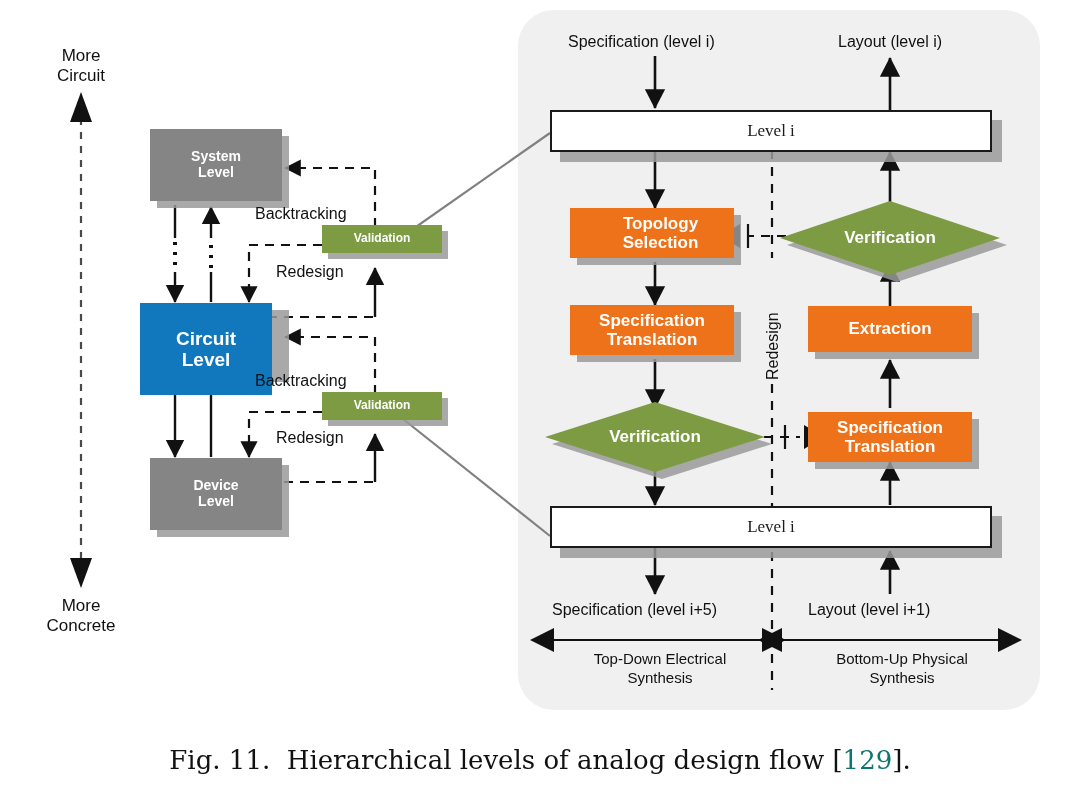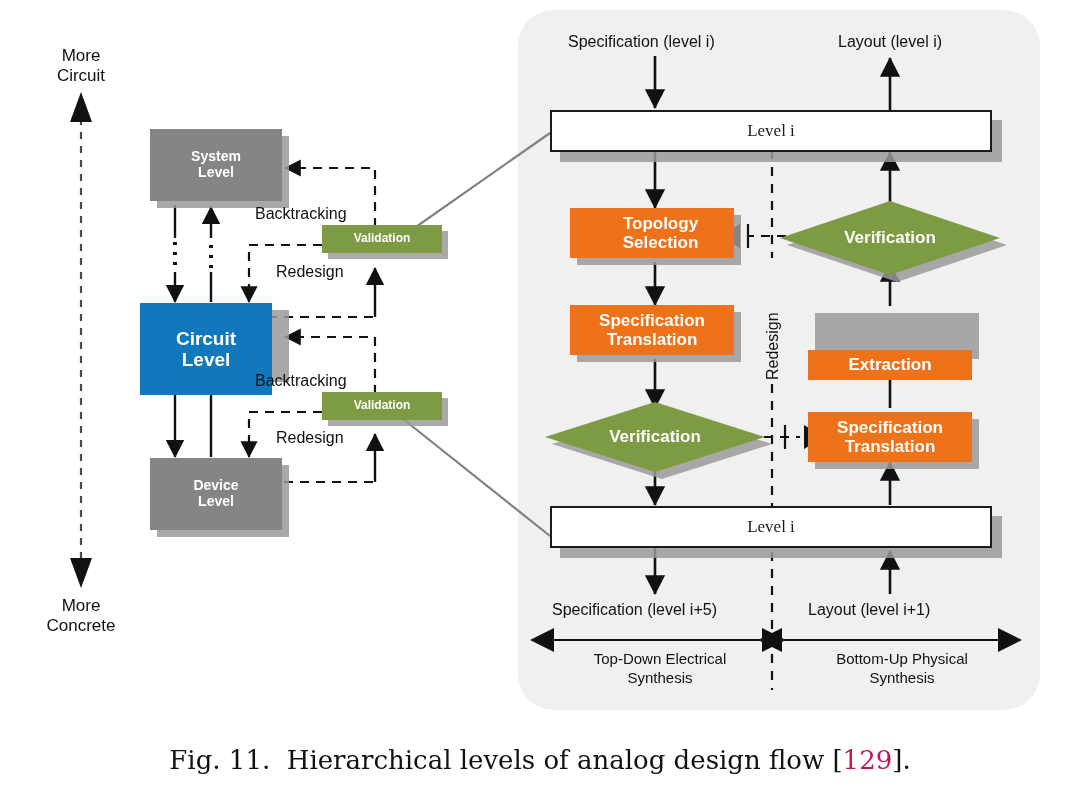--- a/index.html
+++ b/index.html
@@ -30,21 +30,21 @@
               line-height:1.25;}
 
   .rotlabel{position:absolute;font-size:16px;color:#111;
             transform:rotate(-90deg);transform-origin:left top;white-space:nowrap;}
 
   .panel{position:absolute;background:#f0f0f0;border-radius:36px;}
 
   
   .caption{position:absolute;left:0;top:745px;width:1080px;text-align:center;
            font-family:"DejaVu Serif", serif;font-size:26px;color:#111;}
-  .caption .ref{color:#be185d;text-align:right;}
+  .caption .ref{color:#0f766e;text-align:right;}
 
   svg.layer{position:absolute;left:0;top:0;width:1080px;height:740px;
             overflow:visible;pointer-events:none;}
 </style>
 </head>
 <body>
 
 <div id="root">
   <div class="fig">
 
@@ -285,21 +285,21 @@
 
     <div class="node" style="left:545px;top:402px;width:220px;height:70px;color:#fff;font-weight:bold;font-size:17px;">
         <span>Verification</span>
       </div>
 
     <div class="node" style="left:780px;top:203px;width:220px;height:70px;color:#fff;font-weight:bold;font-size:17px;">
         <span>Verification</span>
       </div>
 
     <div class="shadow" style="left:815px;top:313px;width:164px;height:46px;"></div>
-    <div class="node orangebox" style="left:808px;top:306px;width:164px;height:30px;margin-top:44px;">
+    <div class="node orangebox" style="left:808px;top:306px;width:164px;height:46px;">
         <span>Extraction</span>
       </div>
 
     <div class="shadow" style="left:815px;top:419px;width:164px;height:50px;"></div>
     <div class="node orangebox" style="left:808px;top:412px;width:164px;height:50px;">
       <div>
         <div>Specification</div>
         <div>Translation</div>
       </div>
     </div>

